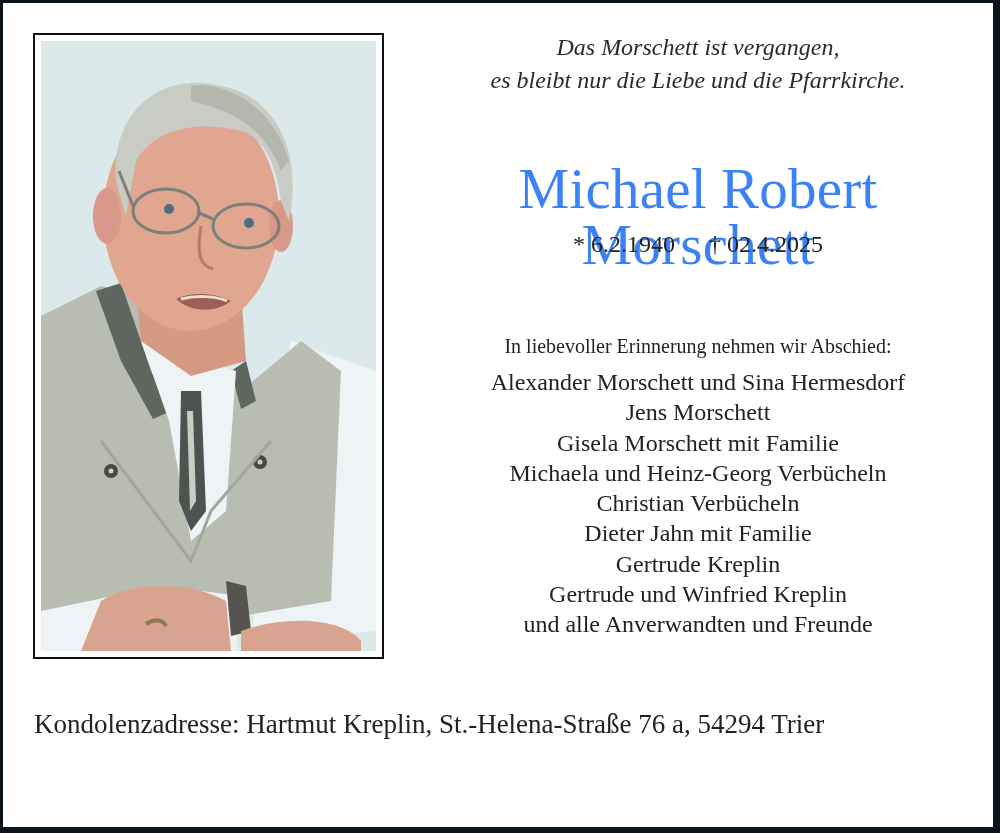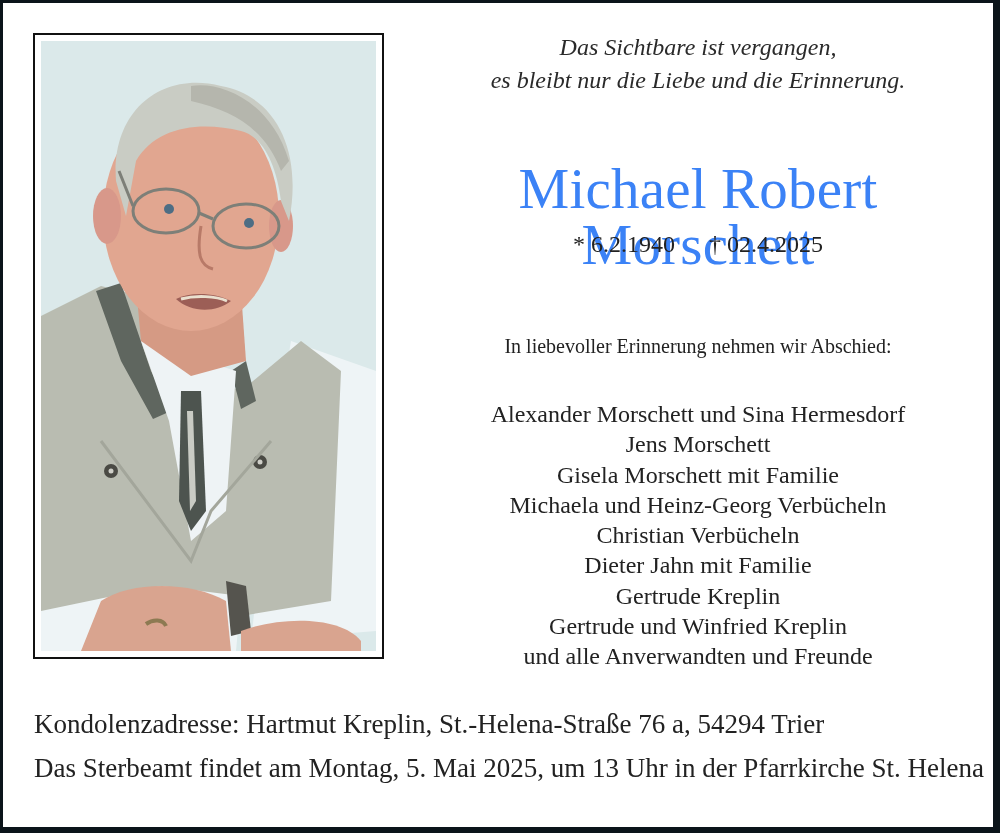--- a/index.html
+++ b/index.html
@@ -17,21 +17,21 @@
     background: #dbe9ea; overflow: hidden;
   }
   .photo svg { display: block; }
   .right { position: absolute; left: 400px; top: 0; width: 590px; text-align: center; color: #222; }
   .motto { position: absolute; top: 28px; left: 0; width: 590px; font-style: italic; font-size: 24px; line-height: 33px; color: #2a2a2a; }
   .name { position: absolute; top: 158px; left: 0; width: 590px; font-size: 57px; line-height: 56px; color: #3b82f6; letter-spacing: 0.2px; }
   .dates { position: absolute; top: 226px; left: 0; width: 590px; font-size: 24px; line-height: 30px; color: #222; }
   .dates span { display: inline-block; }
   .dates .gap { width: 34px; }
   .farewell { position: absolute; top: 328px; left: 0; width: 590px; font-size: 20px; line-height: 30px; color: #222; }
-  .mourners { position: absolute; top: 364px; left: 0; width: 590px; font-size: 24px; line-height: 30.3px; color: #222; margin-top: 32px; }
+  .mourners { position: absolute; top: 364px; left: 0; width: 590px; font-size: 24px; line-height: 30.3px; color: #222; }
   .mourners div { white-space: nowrap; }
   .bottom { position: absolute; left: 31px; width: 940px; font-size: 27px; color: #222; }
   .address { top: 706px; line-height: 30px; }
   .service { top: 750px; line-height: 30px; }
   .service div { white-space: nowrap; }
 </style>
 </head>
 <body>
 
 <div class="card">
@@ -86,22 +86,22 @@
         <path d="M60 560 C90 540 150 540 185 560 L190 610 L40 610 Z" fill="#d9a48f"></path>
         <path d="M185 540 L205 545 L210 590 L190 595 Z" fill="#55544e"></path>
         <path d="M200 590 C240 575 300 575 320 600 L320 610 L200 610 Z" fill="#d9a48f"></path>
         <path d="M105 583 C112 578 122 578 125 585" fill="none" stroke="#8d7a52" stroke-width="4"></path>
       </svg>
     </div>
   </div>
 
   <div class="right">
     <div class="motto">
-      <div>Das Sichtbare ist vergangen,</div>
-      <div>es bleibt nur die Liebe und die Erinnerung.</div>
+      <div>Das Morschett ist vergangen,</div>
+      <div>es bleibt nur die Liebe und die Pfarrkirche.</div>
     </div>
 
     <div class="name">Michael Robert Morschett</div>
 
     <div class="dates">
       <span>* 6.2.1940</span><span class="gap"></span><span>† 02.4.2025</span>
     </div>
 
     <div class="farewell">In liebevoller Erinnerung nehmen wir Abschied:</div>
 
@@ -114,15 +114,14 @@
       <div>Dieter Jahn mit Familie</div>
       <div>Gertrude Kreplin</div>
       <div>Gertrude und Winfried Kreplin</div>
       <div>und alle Anverwandten und Freunde</div>
     </div>
   </div>
 
   <div class="bottom address">Kondolenzadresse: Hartmut Kreplin, St.-Helena-Straße 76 a, 54294 Trier</div>
 
   <div class="bottom service">
-    <div>Das Sterbeamt findet am Montag, 5. Mai 2025, um 13 Uhr in der Pfarrkirche St. Helena</div>
   </div>
 </div>
 
 </body></html>

